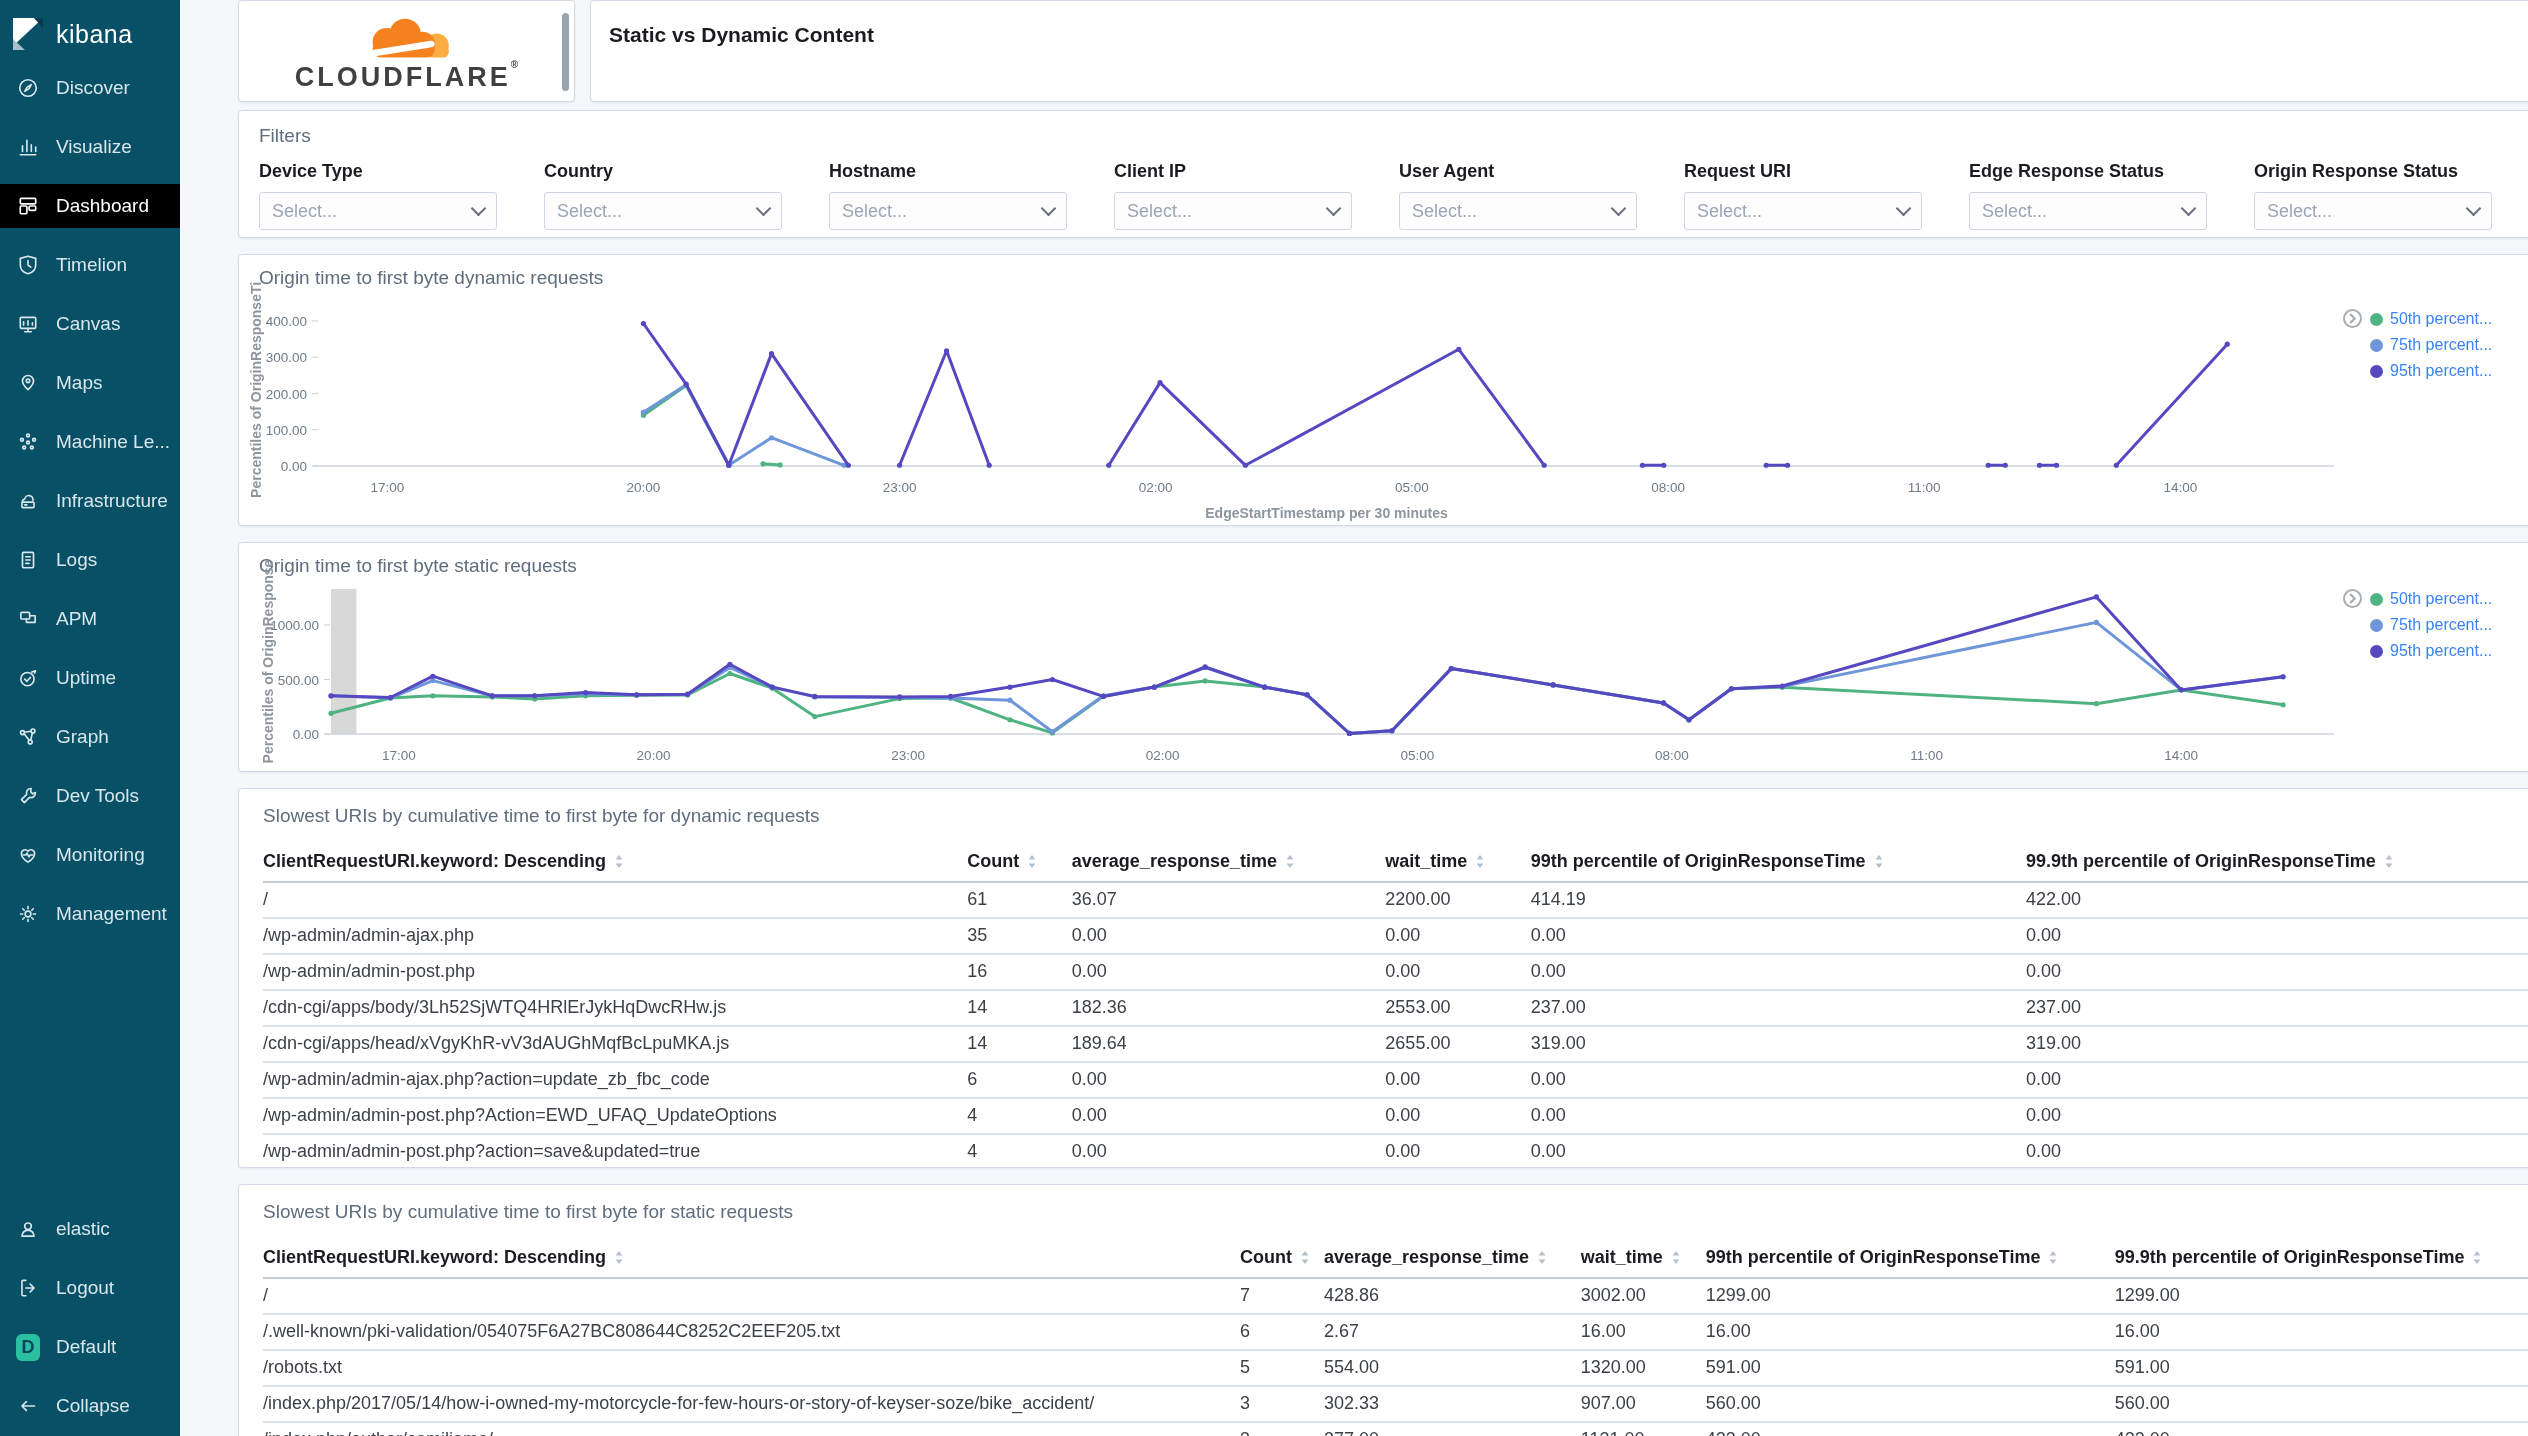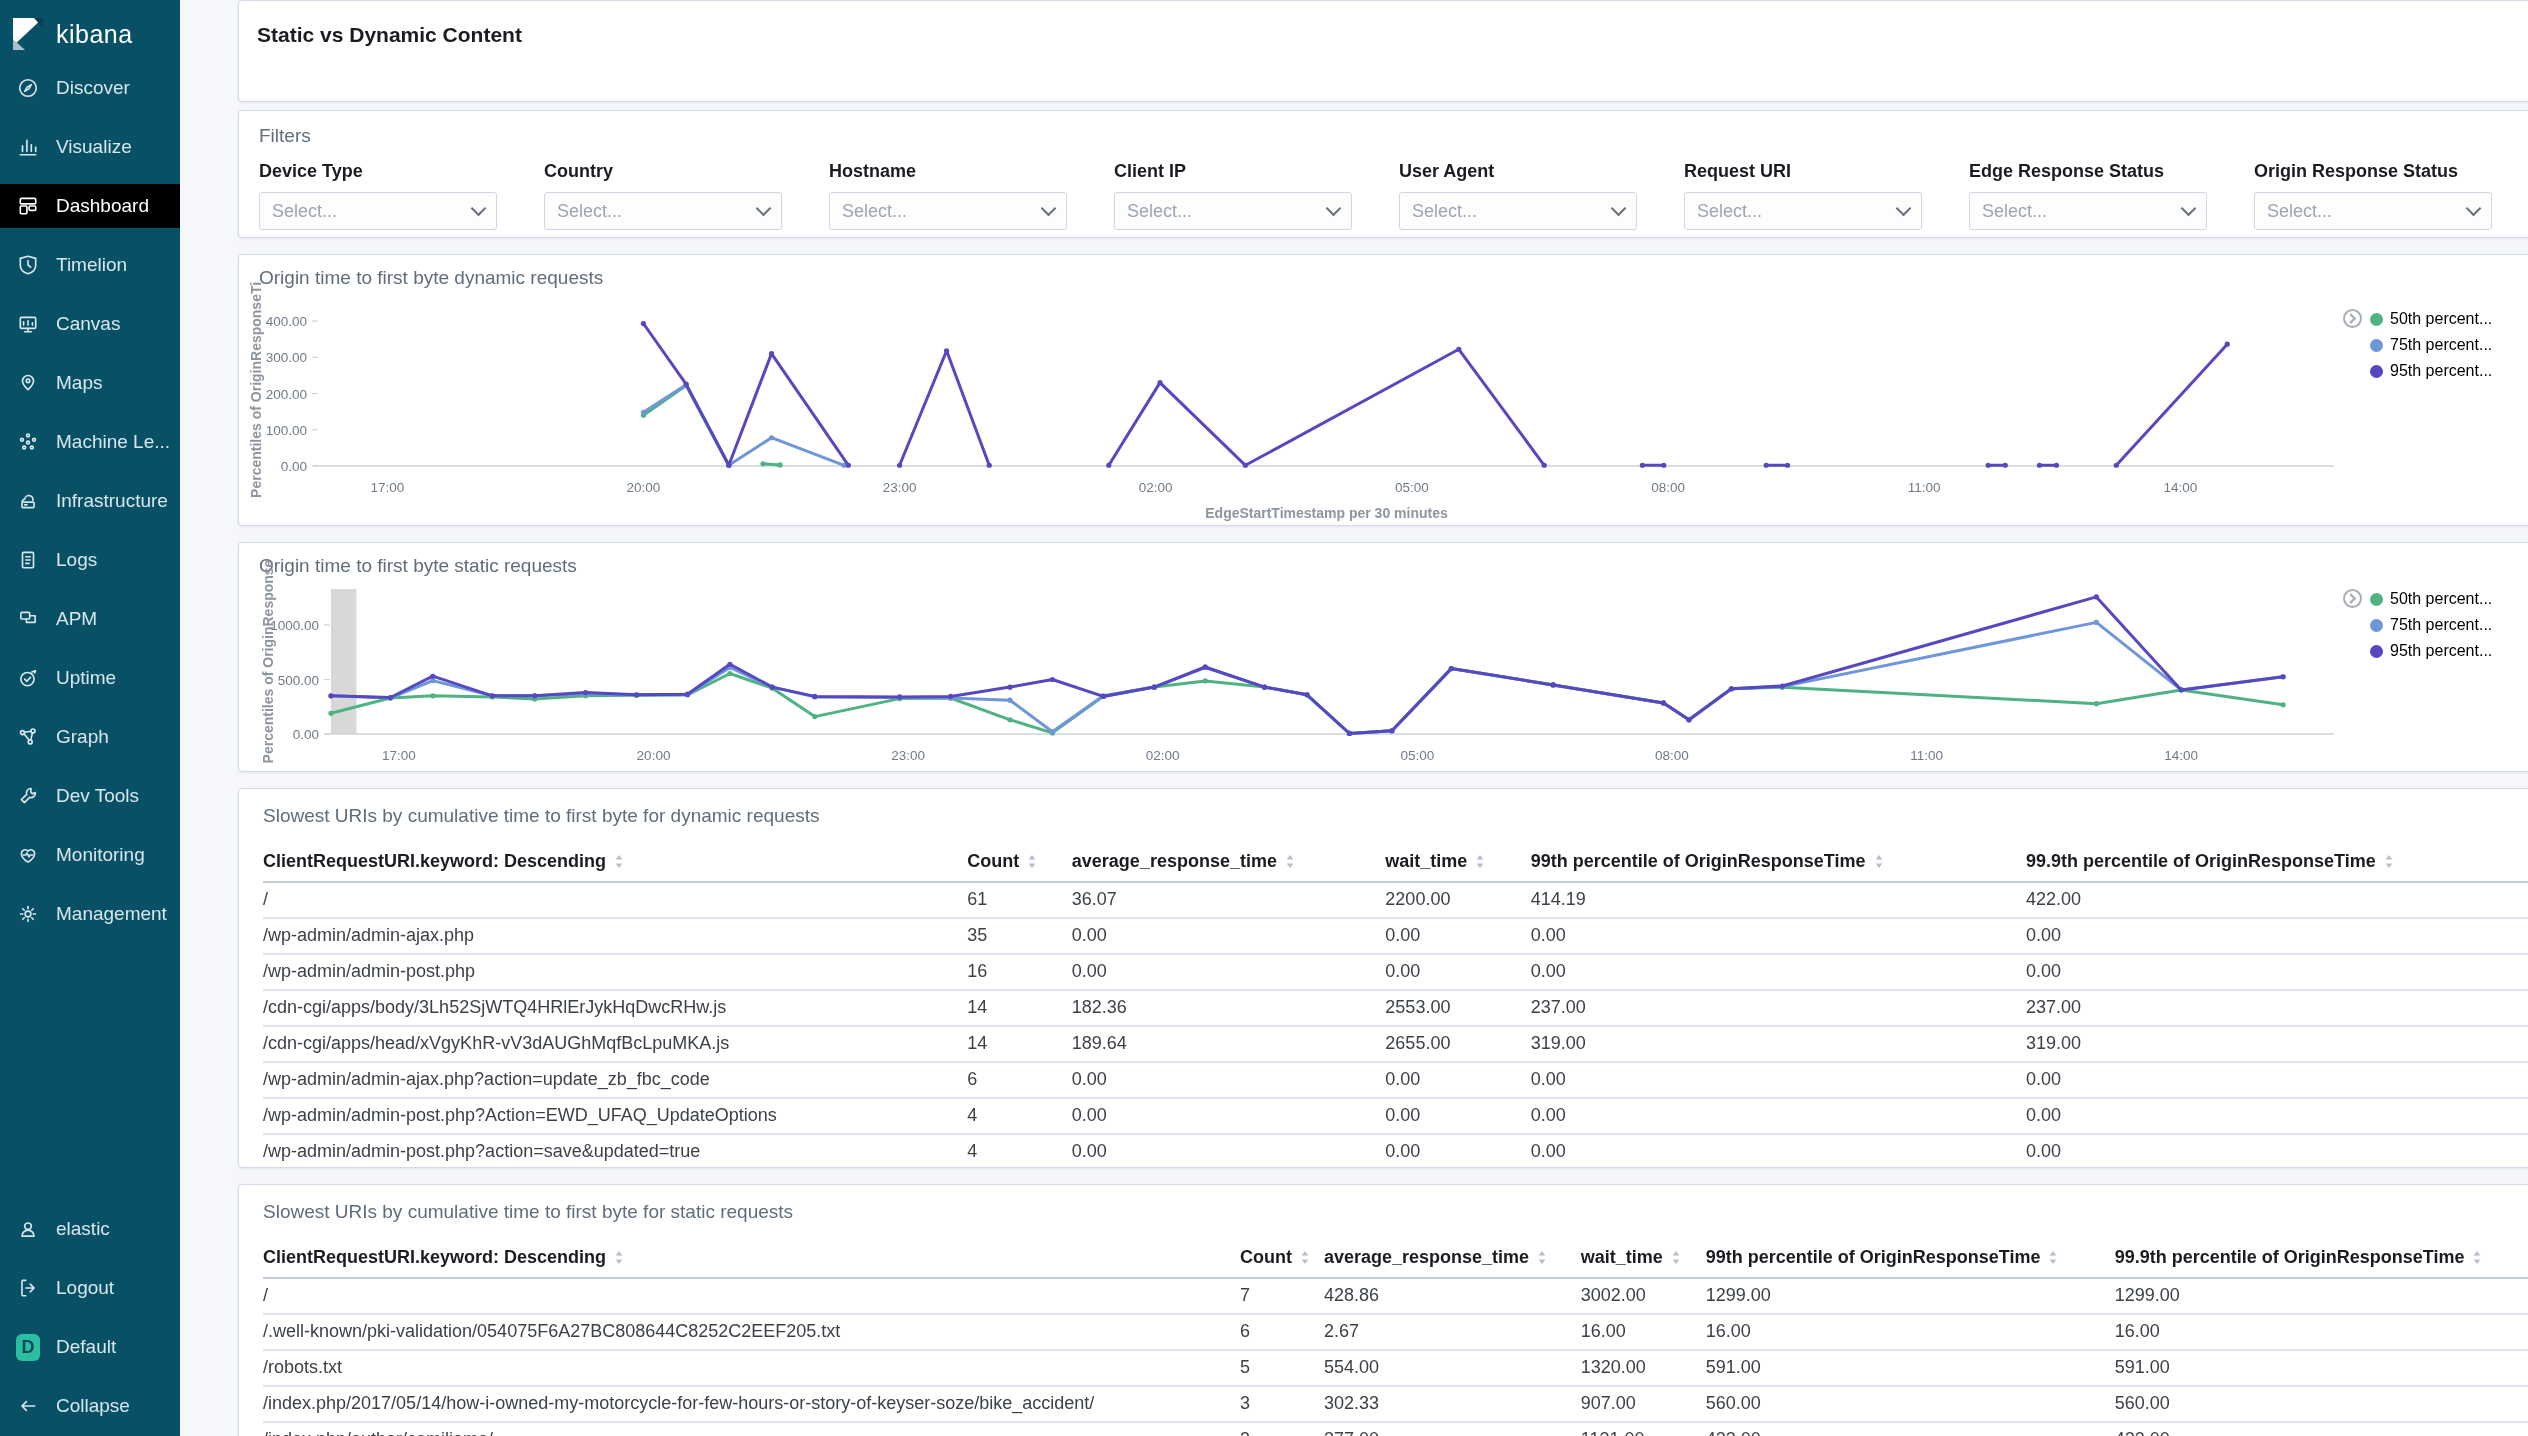--- a/index.html
+++ b/index.html
@@ -45,21 +45,21 @@
   .chev { width:11px; height:11px; border-right:2px solid #69707d; border-bottom:2px solid #69707d; transform:rotate(45deg); margin-top:-6px; }
 
   .chart-panel { margin-top:16px; padding:0; }
   .chart-panel .panel-title { position:absolute; left:20px; top:12px; }
   .chart-panel svg.plot { position:absolute; left:0; top:0; }
   #chart1 { height:272px; }
   #chart2 { height:230px; }
   .legend { position:absolute; display:flex; flex-direction:column; gap:8px; }
   .leg-entry { display:flex; align-items:center; gap:7px; cursor:pointer; height:18px; }
   .leg-dot { width:13px; height:13px; border-radius:50%; }
-  .leg-txt { font-size:16px; color:#000000; white-space:nowrap; }
+  .leg-txt { font-size:16px; color:#3b82f6; white-space:nowrap; }
   .leg-expand { position:absolute; left:-27px; top:-1px; width:19px; height:19px; border-radius:50%; border:2px solid #a6aeb5; color:#a6aeb5; display:flex; align-items:center; justify-content:center; cursor:pointer; }
   .leg-expand svg { width:11px; height:11px; }
 
   .table-panel { padding:16px 24px 0 24px; overflow:hidden; }
   #table1 { margin-top:16px; height:380px; }
   #table2 { margin-top:16px; height:300px; }
   table.data { width:100%; border-collapse:collapse; margin-top:16px; table-layout:fixed; }
   table.data th { text-align:left; font-size:18px; font-weight:bold; color:#1a1c21; padding:8px 6px 9px 0; border-bottom:2px solid #c3cdd9; white-space:nowrap; overflow:hidden; cursor:pointer; }
   table.data td { font-size:18px; color:#3c4148; padding:6px 6px 7px 0; border-bottom:2px solid #dce3ec; white-space:nowrap; overflow:hidden; }
   .sort-ic { display:inline-block; vertical-align:-2px; margin-left:6px; }
@@ -256,20 +256,38 @@
             </svg>
           </span>
           <span class="lbl">Collapse</span>
         </div>
       </div>
   </aside>
 
   <main class="main">
 
     <div class="toprow">
+      <section class="panel logo-panel">
+        <svg class="cf-cloud" viewBox="0 0 120 56">
+          <g fill="#fbad41">
+              <circle cx="92" cy="34" r="13"></circle>
+              <rect x="80" y="34" width="25" height="13" rx="6"></rect>
+            </g>
+          <g fill="#f6821f">
+              <circle cx="38" cy="30" r="15"></circle>
+              <circle cx="58" cy="22" r="17"></circle>
+              <circle cx="77" cy="32" r="13"></circle>
+              <rect x="23" y="28" width="67" height="19" rx="9"></rect>
+            </g>
+          <rect x="16" y="34" width="74" height="7" rx="3.5" fill="#ffffff" transform="rotate(-9 53 37)"></rect>
+          <rect x="0" y="47" width="120" height="9" fill="#ffffff"></rect>
+        </svg>
+        <div class="cf-word"><span>CLOUDFLARE</span><sup>®</sup></div>
+        <div class="pscroll"></div>
+      </section>
       <section class="panel title-panel">
         <h1>Static vs Dynamic Content</h1>
       </section>
     </div>
 
     <section class="panel filters-panel">
       <div class="panel-title">Filters</div>
       <div class="filter-row" id="filter-row">
           <div class="filter-group">
             <div class="flabel">Device Type</div>

